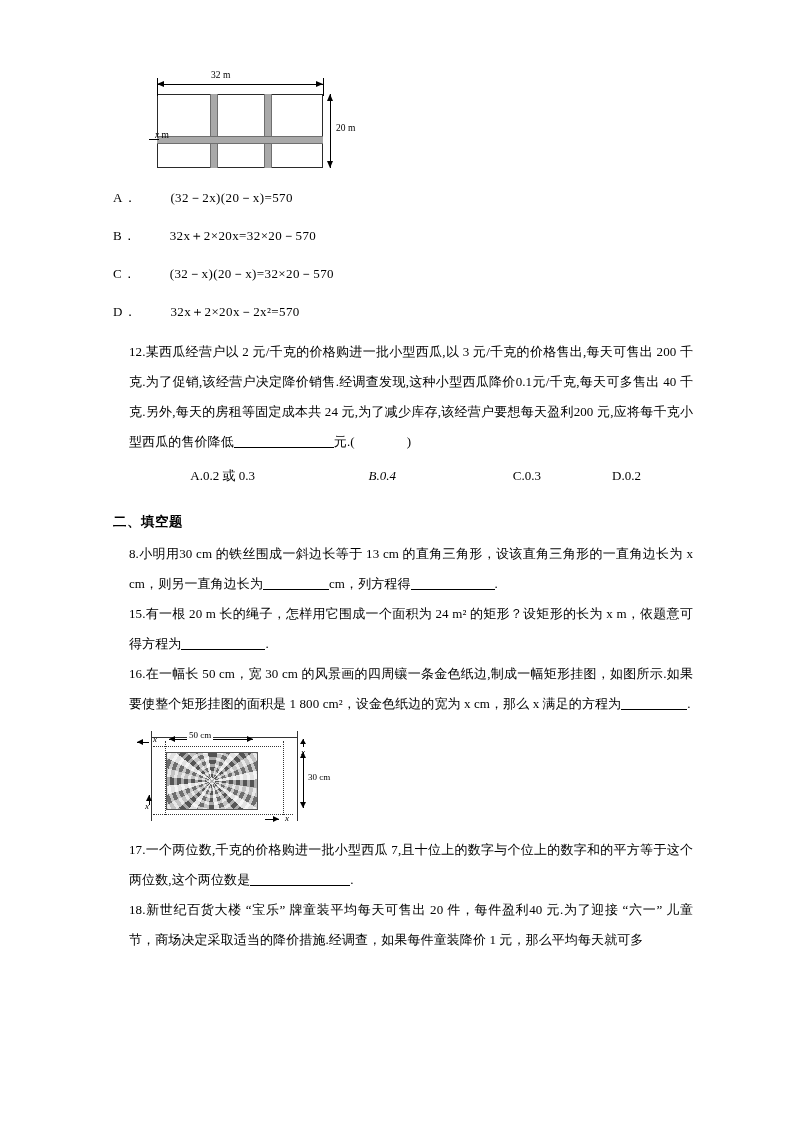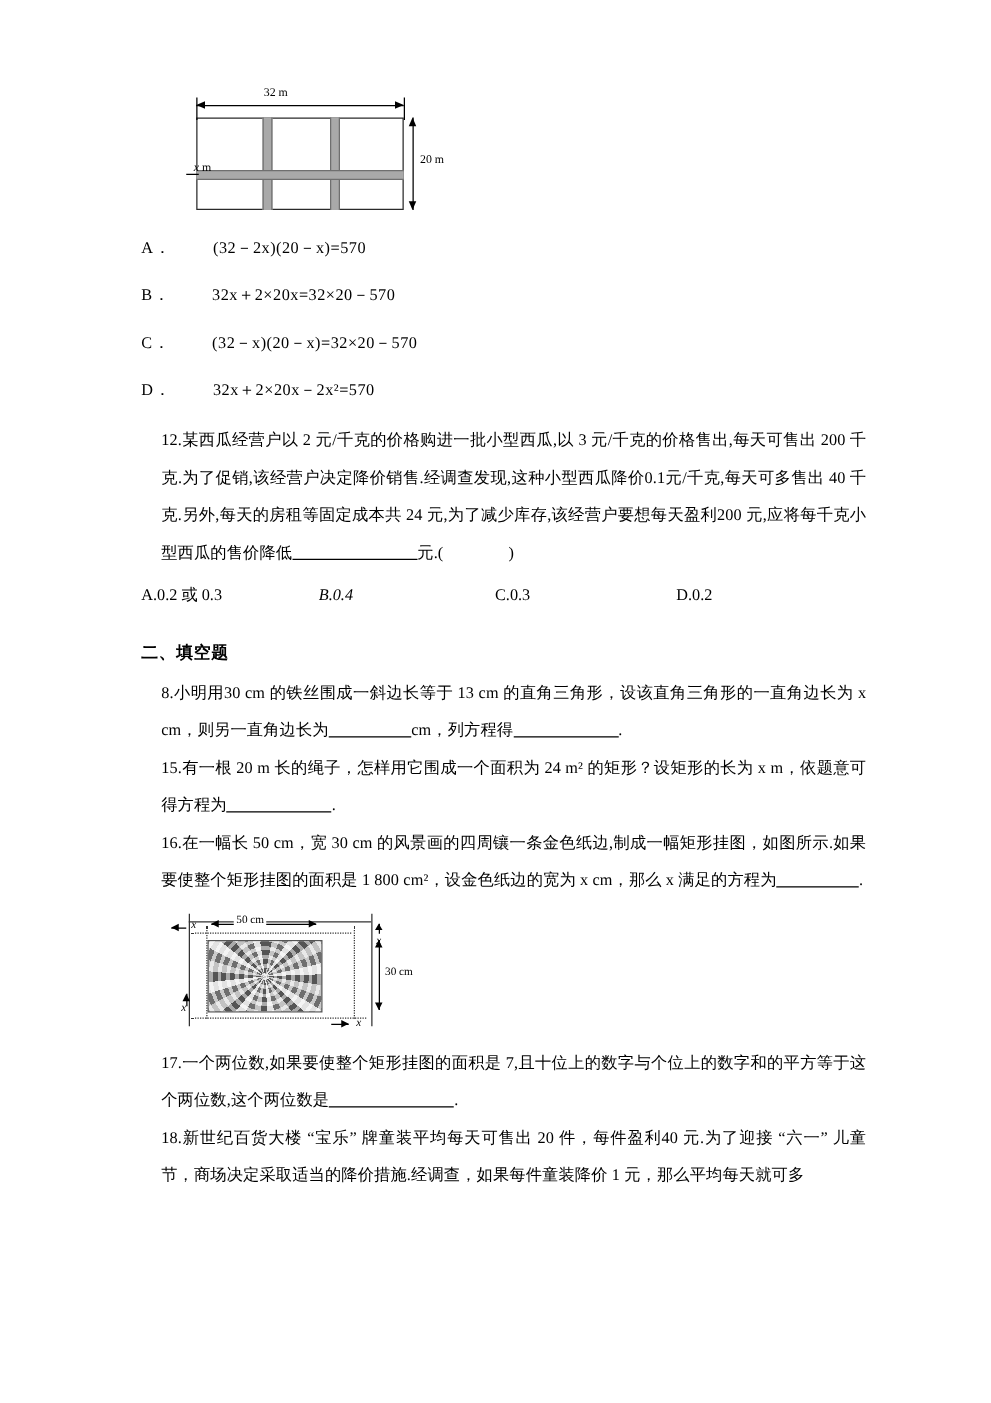--- a/index.html
+++ b/index.html
@@ -27,21 +27,21 @@
     margin:0;
     letter-spacing:.4px;
   }
   .opt-label{letter-spacing:1px;}
   .opts-row{
     font-size:13px;
     line-height:30px;
     display:flex;
     margin-top:4px;
   }
-  .opts-row span{display:inline-block;}
+  .opts-row span{display:inline-block;text-align:right;}
   .o1{width:142px;}
   .o2{width:141px;font-style:italic;}
   .o3{width:145px;}
   .o4{width:100px;}
 
   .section-title{
     font-weight:bold;
     font-size:13.5px;
     line-height:30px;
     margin:16px 0 2px 0;
@@ -222,21 +222,21 @@
       <div class="ar-xb"></div>
       <div class="ar-xr"></div>
       <div class="ar-xtr"></div>
       <div class="lab-x1">x</div>
       <div class="lab-x2">x</div>
       <div class="lab-x3">x</div>
       <div class="lab-x4">x</div>
     </div>
 
     <div class="q">
-      <span>17.</span><span>一个两位数,如果要使整个矩形挂图的面积是 7,且十位上的数字与个位上的数字和的平方等于这个两位数,这个两位数是</span><span class="blank b-xl"></span><span>.</span>
+      <span>17.</span><span>一个两位数,千克的价格购进一批小型西瓜 7,且十位上的数字与个位上的数字和的平方等于这个两位数,这个两位数是</span><span class="blank b-xl"></span><span>.</span>
     </div>
 
     <div class="q">
       <span>18.</span><span>新世纪百货大楼 “宝乐” 牌童装平均每天可售出 20 件，每件盈利40 元.为了迎接 “六一” 儿童节，商场决定采取适当的降价措施.经调查，如果每件童装降价 1 元，那么平均每天就可多</span>
     </div>
 
   </div>
 </div>
 
 </body></html>

